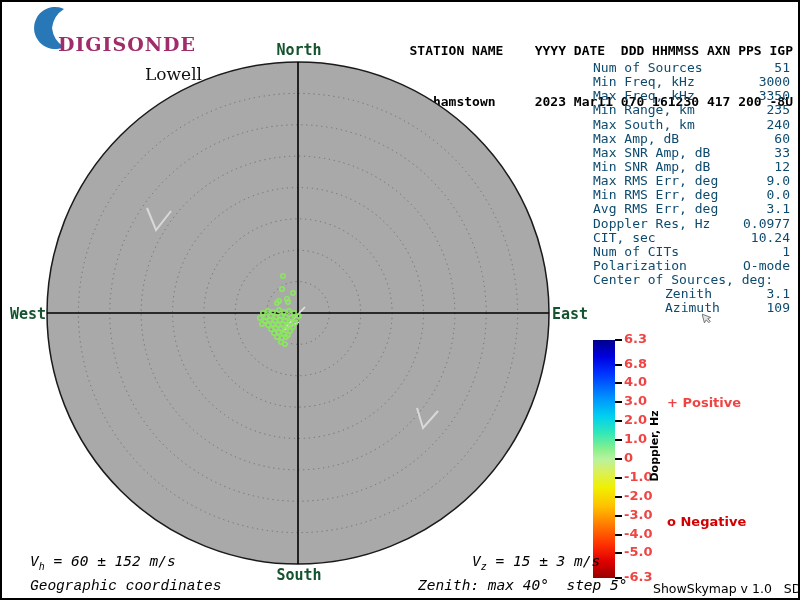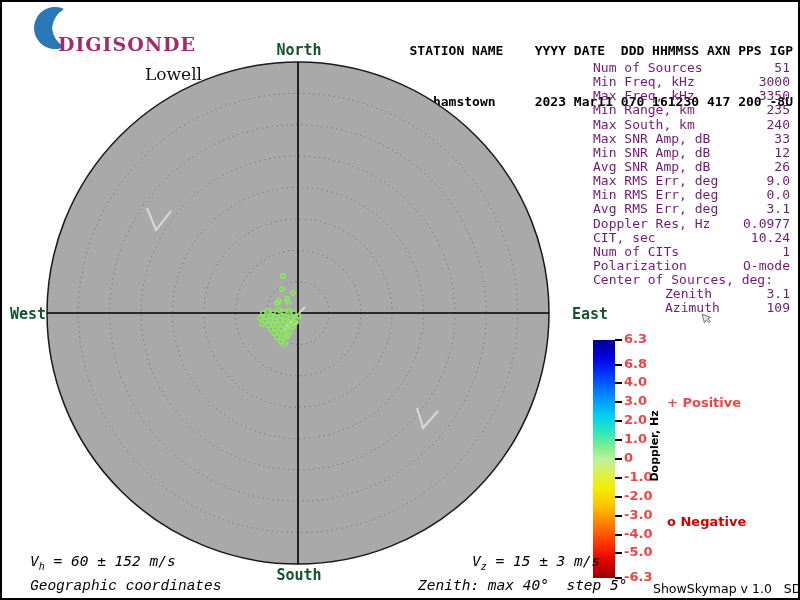--- a/index.html
+++ b/index.html
@@ -15,23 +15,23 @@
   
   .header{position:absolute;top:8px;right:7px;text-align:left;
         font-size:13px;font-weight:bold;line-height:17px;color:#000;white-space:pre;}
   
   svg.skymap{position:absolute;left:0;top:0;}
   
   .compass{position:absolute;font-weight:bold;font-size:15px;color:#14532d;}
   .c-north{left:268px;top:41px;width:62px;text-align:center;}
   .c-south{left:268px;top:566px;width:62px;text-align:center;}
   .c-west{left:6px;top:305px;width:40px;text-align:right;}
-  .c-east{left:552px;top:305px;width:44px;text-align:right;margin-left:12px;}
-  
-  .stats{position:absolute;left:593px;top:61px;width:197px;font-size:13px;color:#701a75;}
+  .c-east{left:552px;top:305px;width:44px;text-align:left;}
+  
+  .stats{position:absolute;left:593px;top:61px;width:197px;font-size:13px;color:#0c4a6e;}
   .stat-row{display:flex;justify-content:space-between;height:14.15px;line-height:14.15px;white-space:pre;}
   .stat-row .lab{flex:0 0 auto;}
   .stat-row .val{flex:0 0 auto;}
   .stat-row.indent{padding-left:72px;}
   
   .colorbar{position:absolute;left:593px;top:340px;width:22px;height:238px;
      background:linear-gradient(to bottom,
       #00008b 0%, #0000e0 7%, #0033ff 14%, #0090ff 24%, #00d0f0 32%,
       #30e8b8 39%, #8af08c 46%, #b8f2a0 50%, #d8f060 55%, #f0f000 62%,
       #ffc000 70%, #ff7800 78%, #ff3000 86%, #e00000 93%, #970000 100%);}
@@ -152,23 +152,23 @@
   <div class="compass c-south">South</div>
   <div class="compass c-west">West</div>
   <div class="compass c-east">East</div>
 
   <div class="stats" id="stats">
       <div class="stat-row"><span class="lab">Num of Sources</span><span class="val">51</span></div>
       <div class="stat-row"><span class="lab">Min Freq, kHz</span><span class="val">3000</span></div>
       <div class="stat-row"><span class="lab">Max Freq, kHz</span><span class="val">3350</span></div>
       <div class="stat-row"><span class="lab">Min Range, km</span><span class="val">235</span></div>
       <div class="stat-row"><span class="lab">Max South, km</span><span class="val">240</span></div>
+      <div class="stat-row"><span class="lab">Max Amp, dB</span><span class="val">60</span></div>
       <div class="stat-row"><span class="lab">Max SNR Amp, dB</span><span class="val">33</span></div>
       <div class="stat-row"><span class="lab">Min SNR Amp, dB</span><span class="val">12</span></div>
-      <div class="stat-row"><span class="lab">Avg SNR Amp, dB</span><span class="val">26</span></div>
       <div class="stat-row"><span class="lab">Max RMS Err, deg</span><span class="val">9.0</span></div>
       <div class="stat-row"><span class="lab">Min RMS Err, deg</span><span class="val">0.0</span></div>
       <div class="stat-row"><span class="lab">Avg RMS Err, deg</span><span class="val">3.1</span></div>
       <div class="stat-row"><span class="lab">Doppler Res, Hz</span><span class="val">0.0977</span></div>
       <div class="stat-row"><span class="lab">CIT, sec</span><span class="val">10.24</span></div>
       <div class="stat-row"><span class="lab">Num of CITs</span><span class="val">1</span></div>
       <div class="stat-row"><span class="lab">Polarization</span><span class="val">O-mode</span></div>
       <div class="stat-row"><span class="lab">Center of Sources, deg:</span><span class="val"></span></div>
       <div class="stat-row indent"><span class="lab">Zenith</span><span class="val">3.1</span></div>
       <div class="stat-row indent"><span class="lab">Azimuth</span><span class="val">109</span></div>

